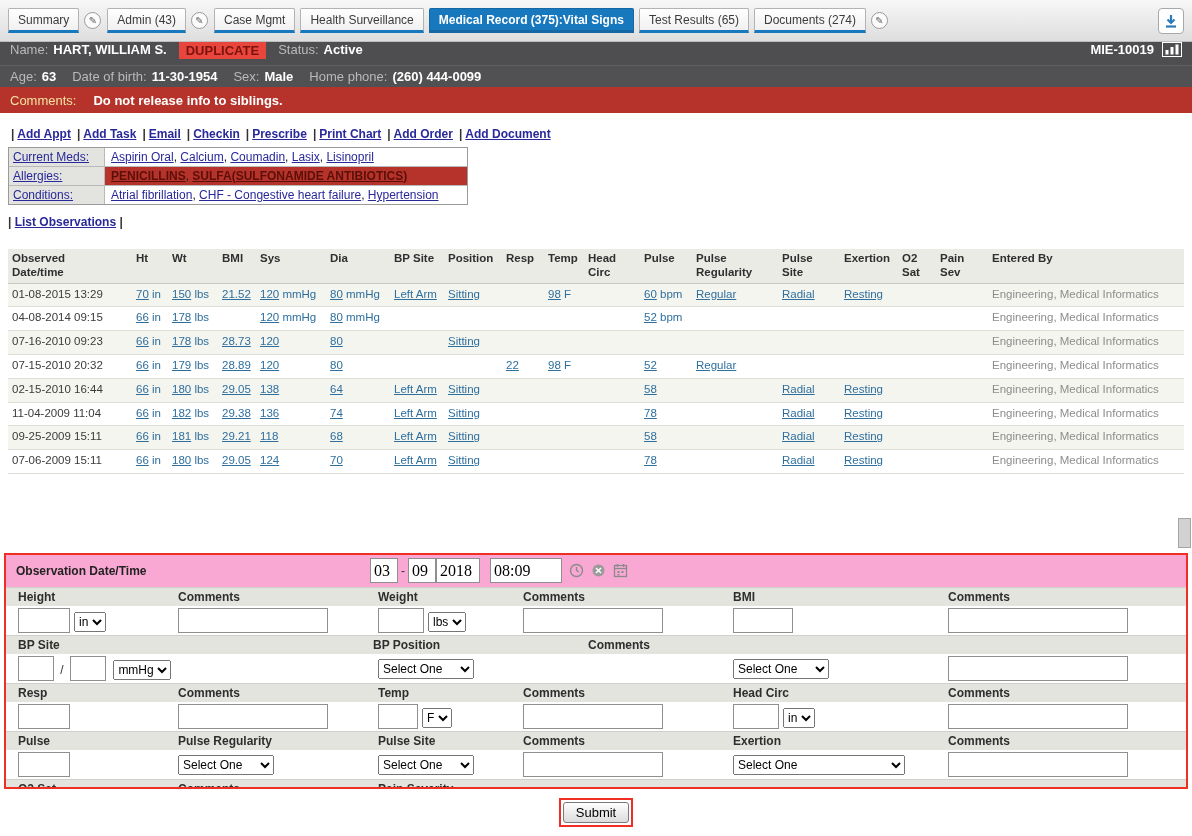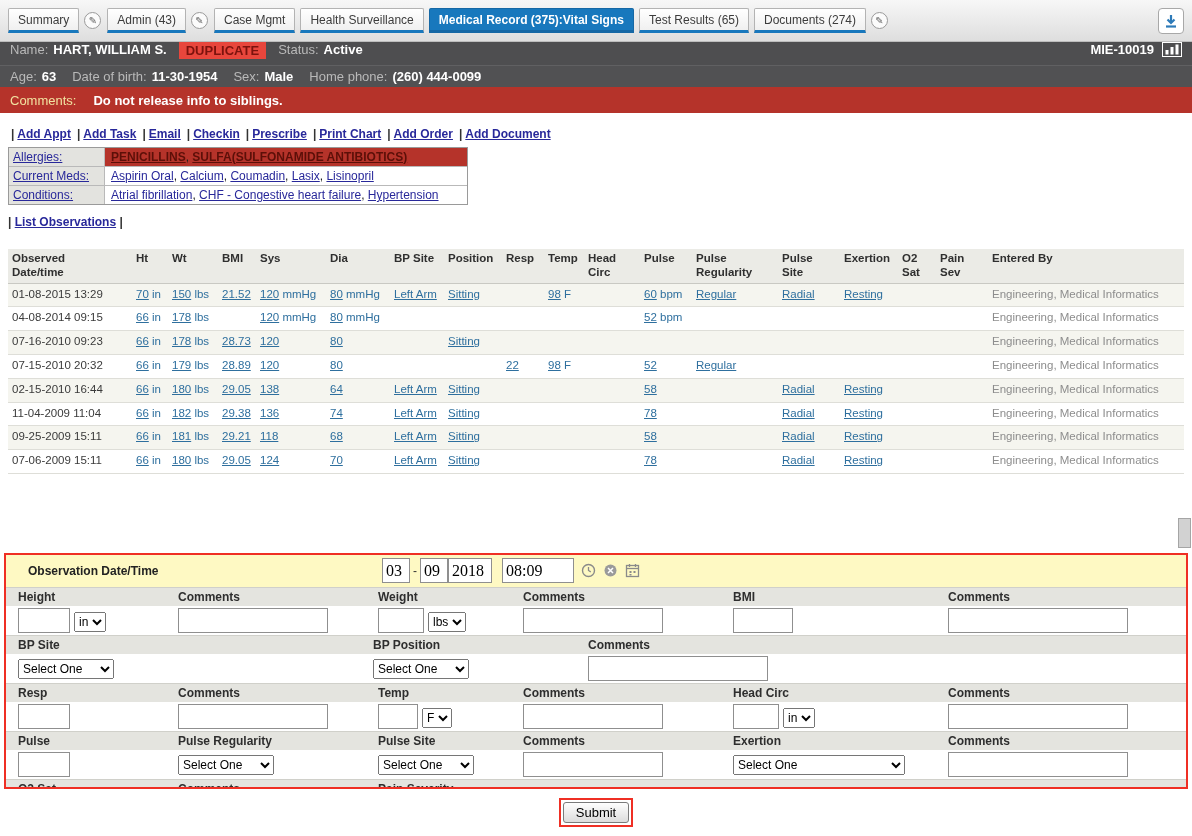--- a/index.html
+++ b/index.html
@@ -62,21 +62,21 @@
 .th13 .thtext{display:inline-block;width:42px}
 
 
 .scroll-thumb{position:absolute;right:1px;top:518px;width:13px;height:30px;background:#d2d2d2;border:1px solid #a5a5a5}
 
 
 .form-box{margin:2px 4px 0;border:2px solid var(--highlight_red,#ef2f24);height:236px;overflow:hidden;background:#fff}
 .frow{display:flex;align-items:center}
 .frow.hdr{background:#e4e4df;border-top:1px solid #d0d0ca;padding:2px 0;font-weight:bold;color:#2e2e2e}
 .frow.inp{padding:2px 0}
-.daterow{background:#fef9c3;padding:3px 16px 4px}
+.daterow{background:#f9a8d4;padding:3px 4px 4px}
 .fc{padding-left:12px}
 .fc1{width:160px}.fc2{width:200px}.fc3{width:145px}.fc4{width:210px}.fc5{width:215px}.fc6{flex:1}
 .fcb1{width:360px}.fcb2{width:355px}
 .fcdate{width:360px;font-weight:bold;padding-left:6px}
 .tin{border:1px solid #8f8f8f;height:25px;font-size:16px;font-family:Liberation Serif, serif;padding:1px 3px;background:#fff}
 .sel{font-size:12px;font-family:inherit;height:20px;margin-left:4px}
 .selw{width:96px;margin-left:0}
 .selw170{width:172px;margin-left:0}
 .w28{width:28px}.w36{width:36px}.w40{width:40px}.w44{width:44px}.w46{width:46px}.w52{width:52px}.w60{width:60px}
 .w72{width:72px;margin-left:10px}.w140{width:140px}.w150{width:150px}.w180{width:180px}
@@ -145,26 +145,26 @@
 
 <div class="commentsbar">
   <span class="clabel">Comments:</span>
   <span class="cval">Do not release info to siblings.</span>
 </div>
 
 <div class="actions" id="action-links"><span class="sep">|</span><a class="alink">Add Appt</a><span class="sep">|</span><a class="alink">Add Task</a><span class="sep">|</span><a class="alink">Email</a><span class="sep">|</span><a class="alink">Checkin</a><span class="sep">|</span><a class="alink">Prescribe</a><span class="sep">|</span><a class="alink">Print Chart</a><span class="sep">|</span><a class="alink">Add Order</a><span class="sep">|</span><a class="alink">Add Document</a></div>
 
 <div class="summary-box" id="summary-rows">
     <div class="srow">
+      <div class="slabel"><a>Current Meds:</a></div>
+      <div class="scontent"><a>Aspirin Oral</a>, <a>Calcium</a>, <a>Coumadin</a>, <a>Lasix</a>, <a>Lisinopril</a></div>
+    </div>
+    <div class="srow">
       <div class="slabel"><a>Allergies:</a></div>
       <div class="scontent hl"><a>PENICILLINS</a>, <a>SULFA(SULFONAMIDE ANTIBIOTICS)</a></div>
-    </div>
-    <div class="srow">
-      <div class="slabel"><a>Current Meds:</a></div>
-      <div class="scontent"><a>Aspirin Oral</a>, <a>Calcium</a>, <a>Coumadin</a>, <a>Lasix</a>, <a>Lisinopril</a></div>
     </div>
     <div class="srow">
       <div class="slabel"><a>Conditions:</a></div>
       <div class="scontent"><a>Atrial fibrillation</a>, <a>CHF - Congestive heart failure</a>, <a>Hypertension</a></div>
     </div>
   </div>
 
 <div class="listobs">
   <span class="sep">|</span>
   <a>List Observations</a>
@@ -429,20 +429,26 @@
     <div class="fc fc5"><input class="tin w60" style=""></div>
     <div class="fc fc6"><input class="tin w180" style=""></div>
   </div>
 
   <div class="frow hdr">
     <div class="fc fcb2"><span>BP Site</span></div>
     <div class="fc fc5"><span>BP Position</span></div>
     <div class="fc fc6"><span>Comments</span></div>
   </div>
   <div class="frow inp">
+    <div class="fc fcb1">
+      <input class="tin w36" style="">
+      <span class="dash">/</span>
+      <input class="tin w36" style="">
+      <select class="sel"><option>mmHg</option></select>
+    </div>
     <div class="fc fcb2"><select class="sel selw"><option>Select One</option></select></div>
     <div class="fc fc5"><select class="sel selw"><option>Select One</option></select></div>
     <div class="fc fc6"><input class="tin w180" style=""></div>
   </div>
 
   <div class="frow hdr">
     <div class="fc fc1"><span>Resp</span></div>
     <div class="fc fc2"><span>Comments</span></div>
     <div class="fc fc3"><span>Temp</span></div>
     <div class="fc fc4"><span>Comments</span></div>

